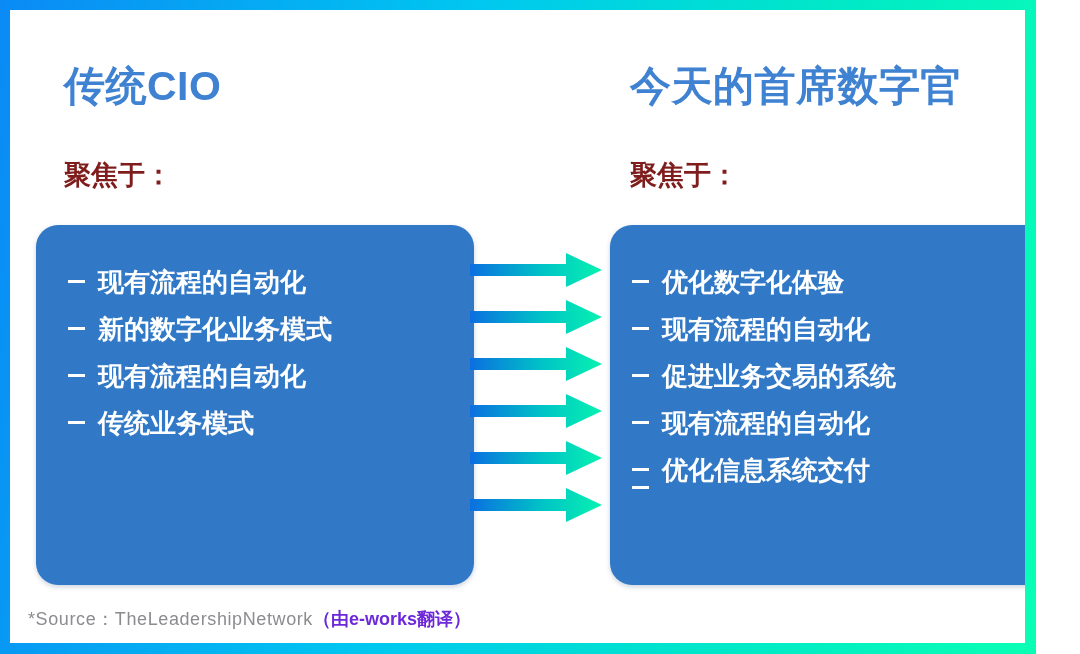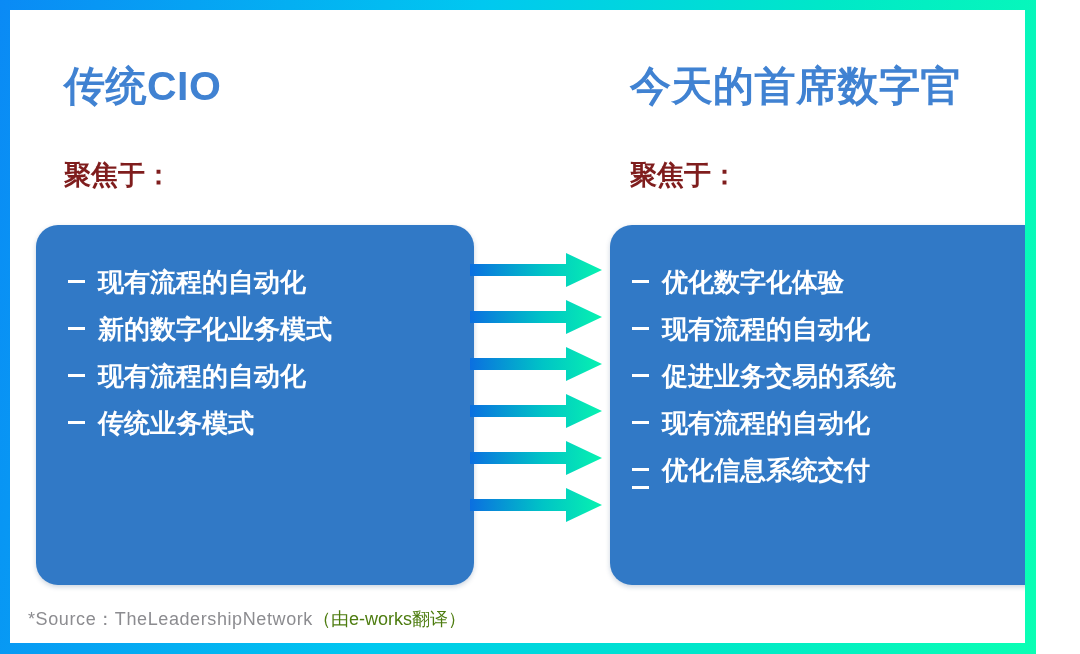--- a/index.html
+++ b/index.html
@@ -133,22 +133,22 @@
     position: absolute;
     left: 18px;
     bottom: 12px;
     font-size: 18px;
     font-weight: 400;
     color: #8c8c90;
     letter-spacing: 0.6px;
     white-space: nowrap;
   }
   .footer-source .cjk-bold {
-    font-weight: 400;
-    color: #4d7c0f;
+    font-weight: 700;
+    color: #6d28d9;
     letter-spacing: 0;
   }
 </style>
 </head>
 <body>
 
 <div class="slide-frame">
   <div class="slide-canvas">
 
     <div class="heading-row">

